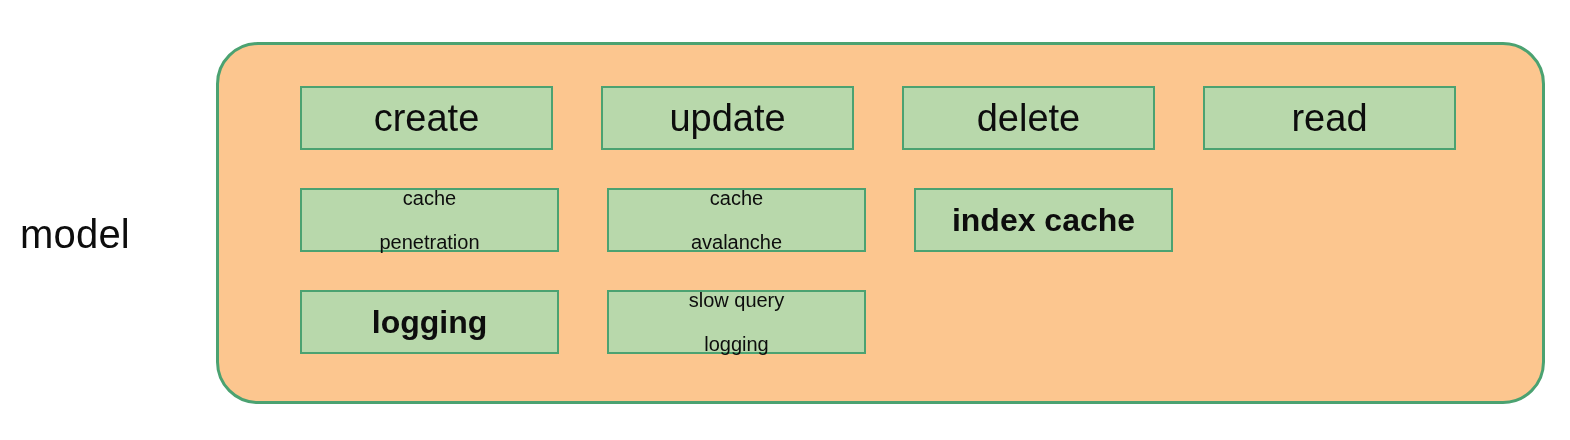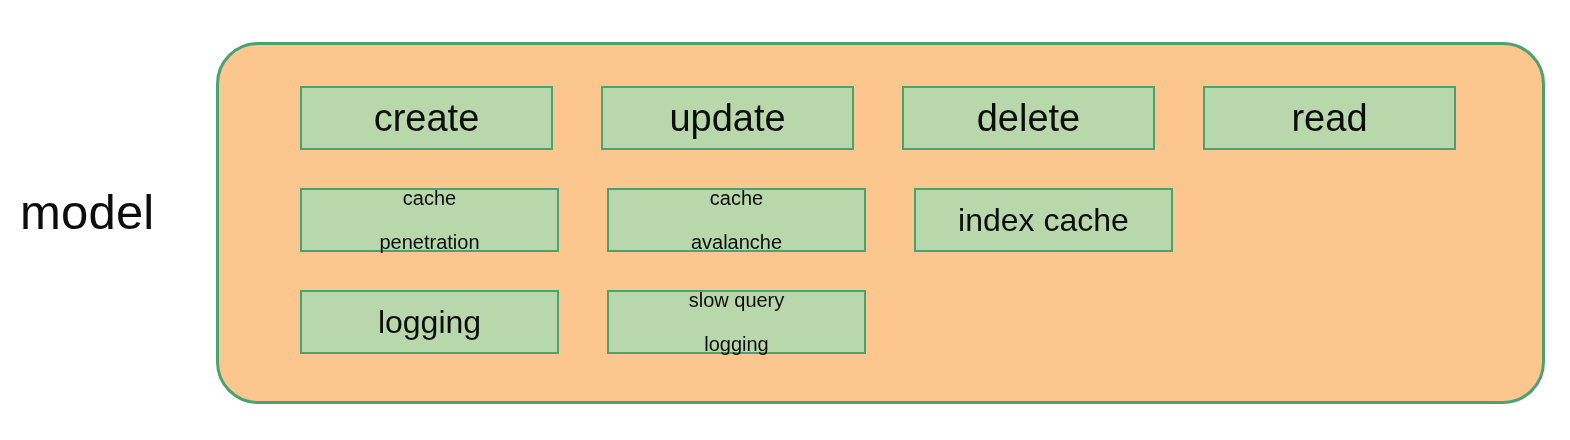--- a/index.html
+++ b/index.html
@@ -15,22 +15,22 @@
   }
   #diagram {
     position: relative;
     width: 1570px;
     height: 440px;
     background: #ffffff;
   }
   #group-label {
     position: absolute;
     left: 20px;
-    top: 188px;
-    font-size: 49px;
+    top: 210px;
+    font-size: 40px;
     line-height: 48px;
     color: #0d0d0d;
     white-space: nowrap;
     letter-spacing: 0.2px;
   }
   #group-container {
     position: absolute;
     left: 216px;
     top: 42px;
     width: 1329px;
@@ -70,20 +70,21 @@
     display: block;
     white-space: pre-line;
   }
   .size-xl .node-label {
     font-size: 38px;
     line-height: 44px;
   }
   .size-lg .node-label {
     font-size: 32px;
     line-height: 38px;
+    font-weight: bold;
   }
   .size-md .node-label {
     font-size: 20px;
     line-height: 44px;
   }
 </style>
 </head>
 <body>
 
 <div id="diagram">

